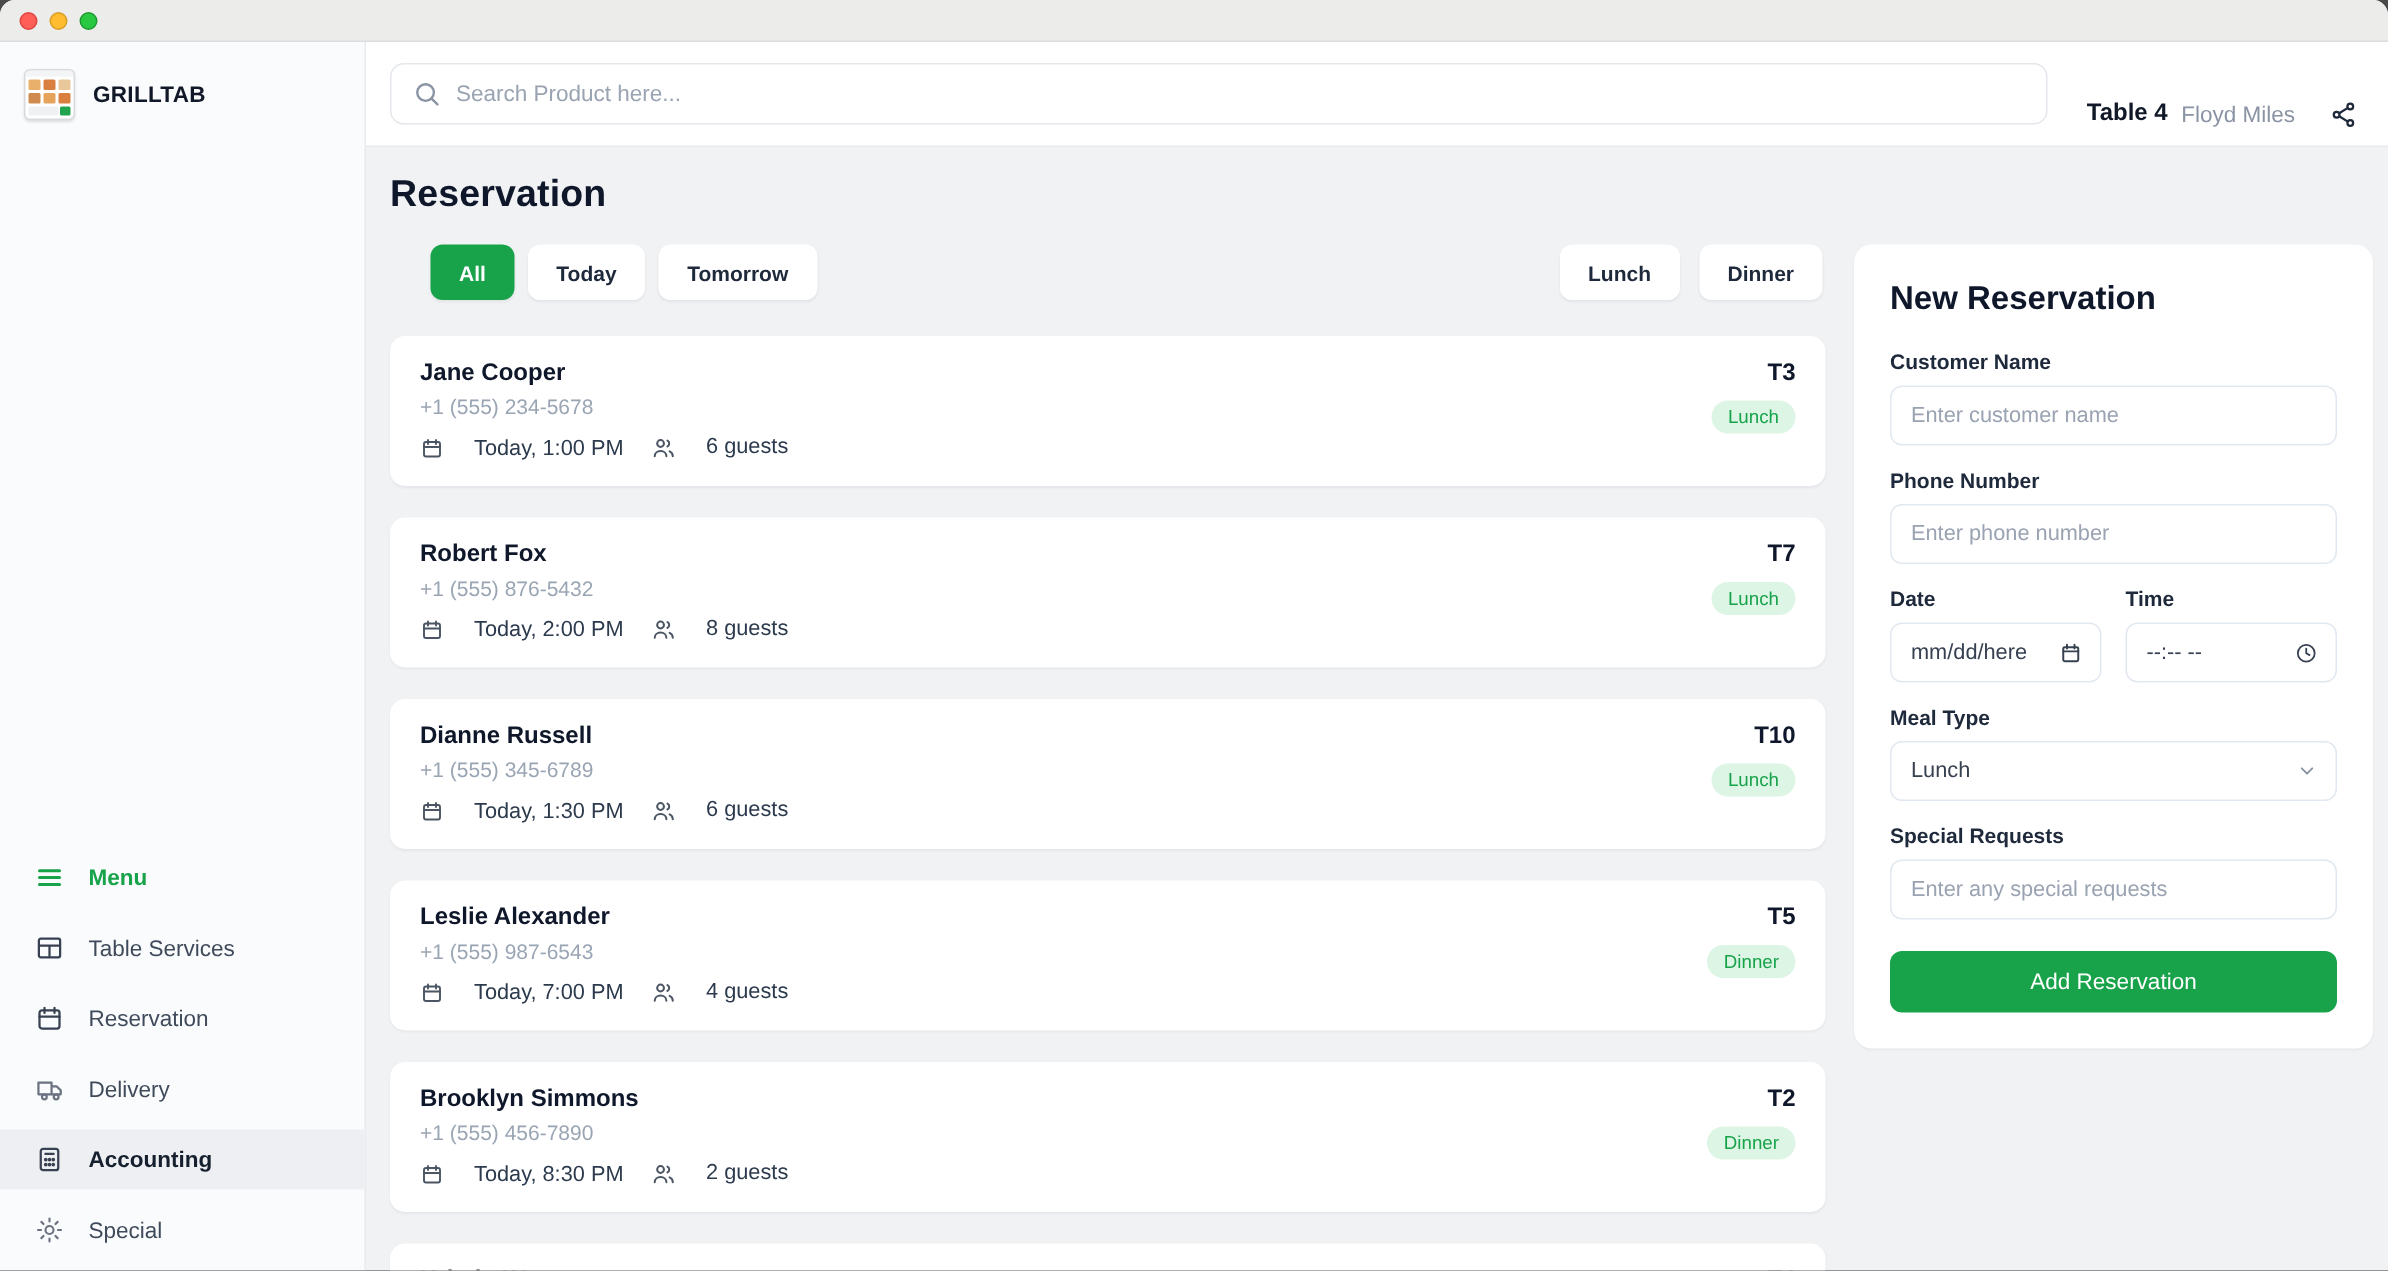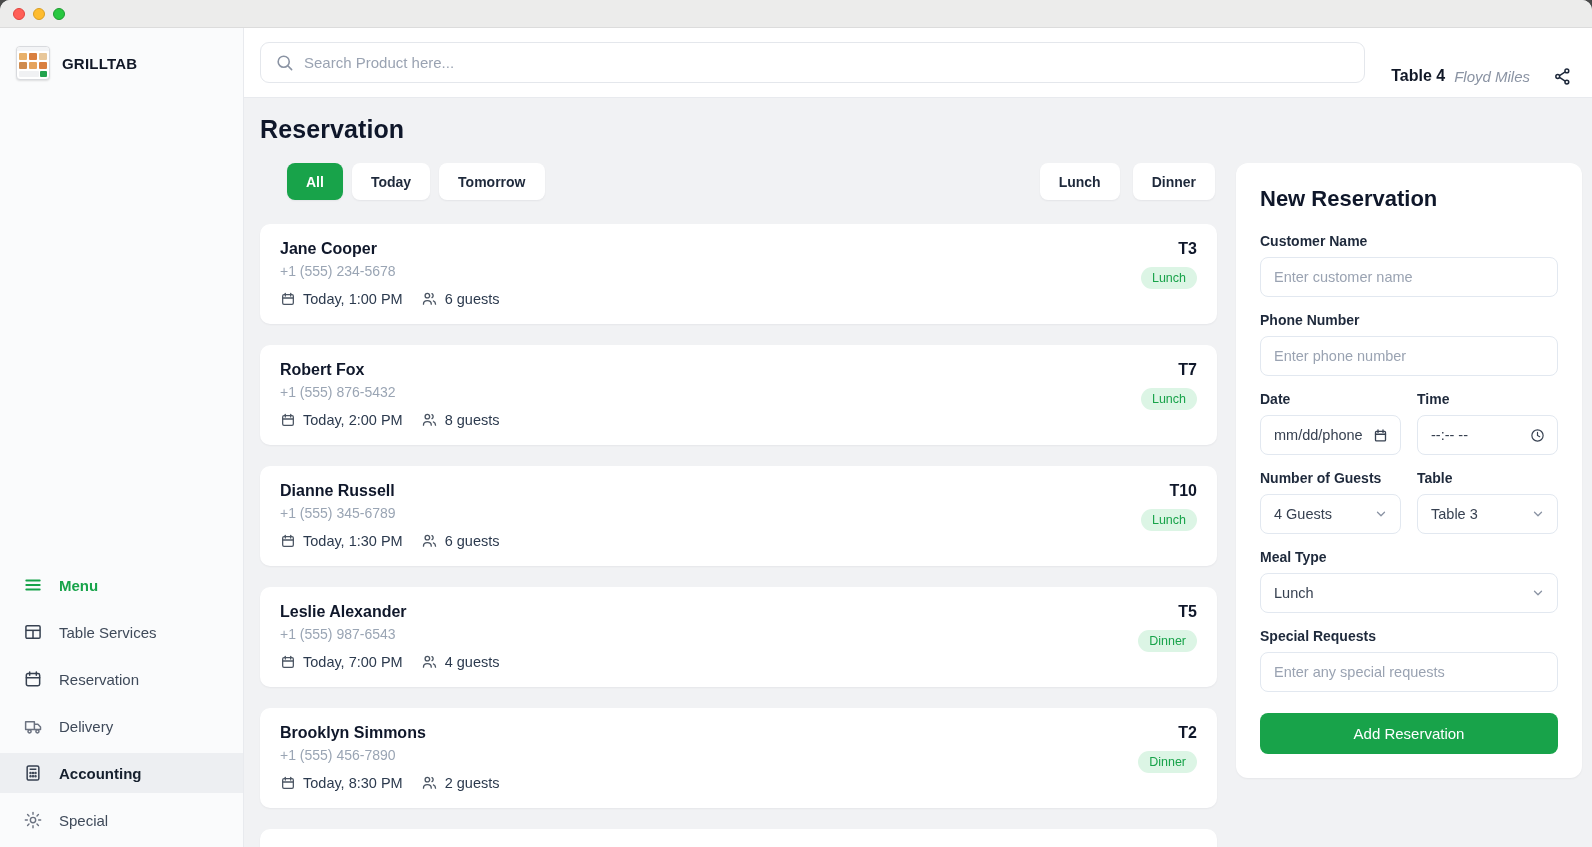--- a/index.html
+++ b/index.html
@@ -51,21 +51,21 @@
   }
   .search-wrap {
     flex: 1; max-width: 1105px; height: 41px; border: 1px solid #e4e7ec; border-radius: 9px;
     display: flex; align-items: center; gap: 10px; padding: 0 14px; background: #fff;
   }
   .search-wrap svg { color: #8a93a3; flex-shrink: 0; }
   .search-input { border: none; outline: none; flex: 1; font-size: 15px; color: #1f2937; background: transparent; font-family: "Liberation Sans", sans-serif; }
   .search-input::placeholder { color: #9aa3b2; }
   .topbar-right { display: flex; align-items: center; gap: 9px; margin-left: auto; margin-top: 27px; }
   .table-label { font-size: 16px; font-weight: bold; color: #111827; }
-  .user-name { font-size: 15px; color: #8a93a3; font-style: italic; }
+  .user-name { font-size: 15px; color: #8a93a3; }
   .share-btn { margin-left: 14px; color: #1e293b; display: flex; cursor: pointer; }
 
   
   .content { flex: 1; display: flex; padding: 17px 10px 0 16px; gap: 19px; min-height: 0; }
   .left-col { flex: 1; min-width: 0; display: flex; flex-direction: column; }
   .page-title { font-size: 25px; font-weight: 800; color: #0f172a; margin-bottom: 19px; letter-spacing: .1px; }
 
   .filters { display: flex; align-items: center; justify-content: space-between; margin-bottom: 24px; padding-left: 27px; }
   .filter-group { display: flex; gap: 9px; }
   .btn {
@@ -78,21 +78,21 @@
 
   .cards { display: flex; flex-direction: column; gap: 21px; }
   .card {
     background: #ffffff; border-radius: 10px; padding: 16px 20px 17px 20px;
     box-shadow: 0 1px 2px rgba(16,24,40,.05); display: flex; justify-content: space-between;
     cursor: pointer; flex-shrink: 0;
   }
   .res-name { font-size: 16px; font-weight: bold; color: #0f172a; }
   .res-phone { font-size: 14px; color: #9aa5b4; margin-top: 5px; }
   .res-meta { display: flex; align-items: center; gap: 18px; margin-top: 11px; font-size: 14.5px; color: #2c3a4e; }
-  .meta-item { display: flex; align-items: flex-end; gap: 7px; }
+  .meta-item { display: flex; align-items: flex-start; gap: 20px; }
   .meta-item svg { color: #4b5563; }
   .card-right { display: flex; flex-direction: column; align-items: flex-end; }
   .res-table { font-size: 16px; font-weight: bold; color: #0f172a; }
   .badge {
     margin-top: 9px; padding: 4px 11px; border-radius: 999px; font-size: 12.5px;
     background: #dcf5e5; color: #18a34a;
   }
 
   
   .panel-col { width: 346px; flex-shrink: 0; margin-top: 48px; }
@@ -473,21 +473,21 @@
 
             <div class="field">
               <label class="field-label">Phone Number</label>
               <input class="text-input" type="text" placeholder="Enter phone number" style="">
             </div>
 
             <div class="two-col field">
               <div>
                 <label class="field-label">Date</label>
                 <div class="fake-input">
-                  <span>mm/dd/phone</span>
+                  <span>mm/dd/here</span>
                   <span class="glyph">
                     <svg width="15" height="15" viewBox="0 0 24 24" fill="none" stroke="currentColor" stroke-width="2.1" stroke-linecap="round">
                         <rect x="4" y="5.5" width="16" height="15" rx="1.5"></rect>
                         <line x1="8" y1="3" x2="8" y2="7"></line>
                         <line x1="16" y1="3" x2="16" y2="7"></line>
                         <line x1="4" y1="10" x2="20" y2="10"></line>
                       </svg>
                   </span>
                 </div>
               </div>
@@ -498,44 +498,20 @@
                   <span class="glyph">
                     <svg width="15" height="15" viewBox="0 0 24 24" fill="none" stroke="currentColor" stroke-width="1.9" stroke-linecap="round">
                         <circle cx="12" cy="12" r="9"></circle>
                         <path d="M12 7v5l3.5 2"></path>
                       </svg>
                   </span>
                 </div>
               </div>
             </div>
 
-            <div class="two-col field">
-              <div>
-                <label class="field-label">Number of Guests</label>
-                <div class="fake-input">
-                  <span>4 Guests</span>
-                  <span class="chev">
-                    <svg width="14" height="14" viewBox="0 0 24 24" fill="none" stroke="currentColor" stroke-width="2.2" stroke-linecap="round" stroke-linejoin="round">
-                        <polyline points="6 9 12 15 18 9"></polyline>
-                      </svg>
-                  </span>
-                </div>
-              </div>
-              <div>
-                <label class="field-label">Table</label>
-                <div class="fake-input">
-                  <span>Table 3</span>
-                  <span class="chev">
-                    <svg width="14" height="14" viewBox="0 0 24 24" fill="none" stroke="currentColor" stroke-width="2.2" stroke-linecap="round" stroke-linejoin="round">
-                        <polyline points="6 9 12 15 18 9"></polyline>
-                      </svg>
-                  </span>
-                </div>
-              </div>
-            </div>
 
             <div class="field">
               <label class="field-label">Meal Type</label>
               <div class="fake-input">
                 <span>Lunch</span>
                 <span class="chev">
                   <svg width="14" height="14" viewBox="0 0 24 24" fill="none" stroke="currentColor" stroke-width="2.2" stroke-linecap="round" stroke-linejoin="round">
                       <polyline points="6 9 12 15 18 9"></polyline>
                     </svg>
                 </span>

